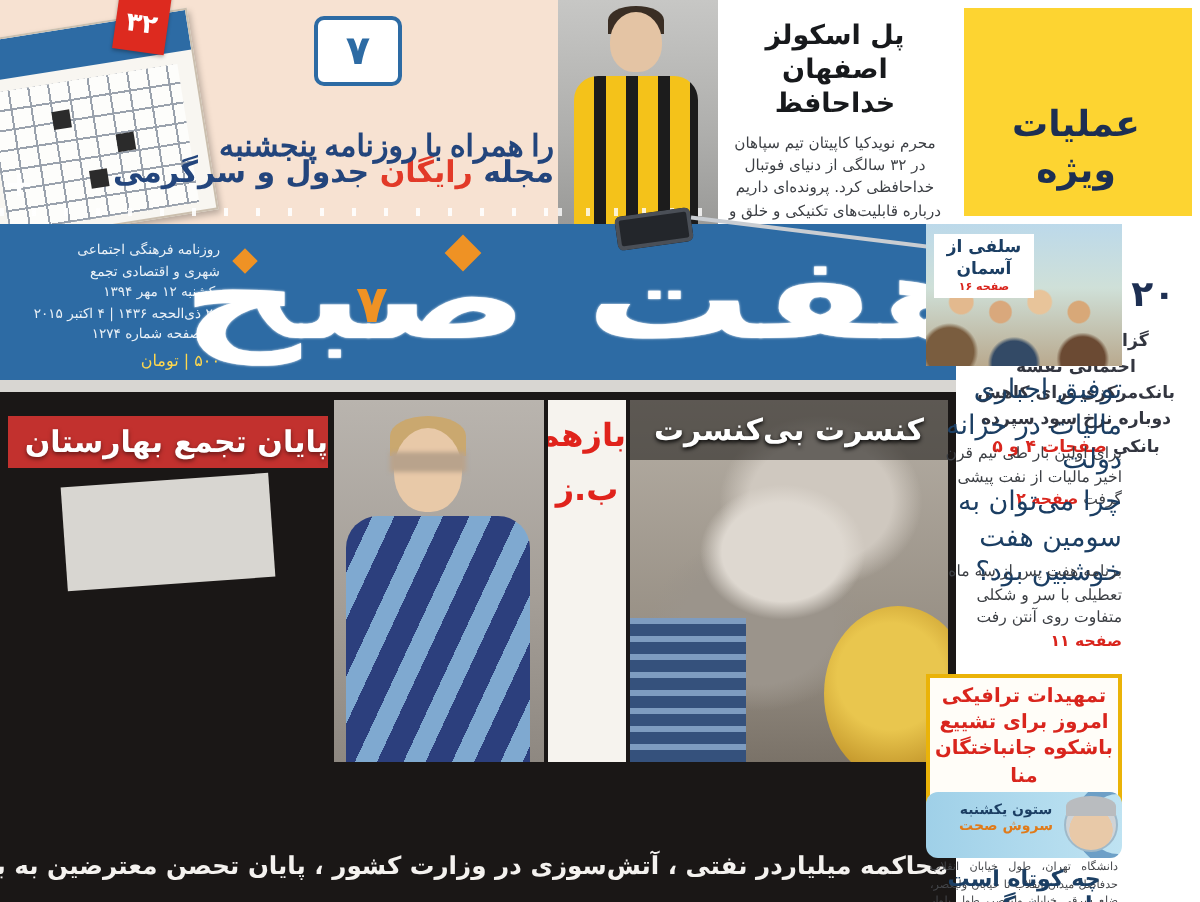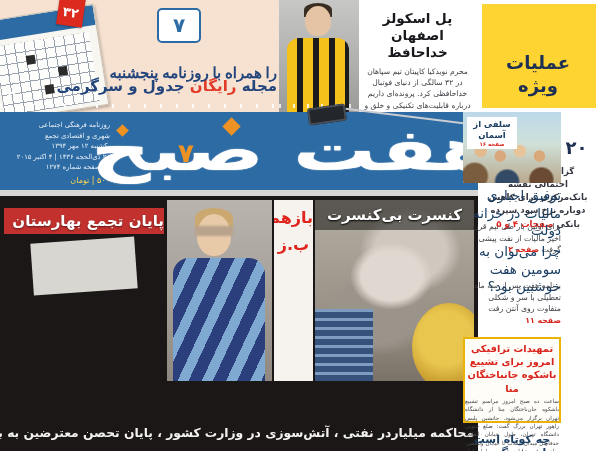--- a/index.html
+++ b/index.html
@@ -251,16 +251,25 @@
   <div class="abs rcol-item small-body svn-body">
     <span>برنامه هفت پس از سه ماه تعطیلی با سر و شکلی متفاوت روی آنتن رفت </span>
     <span class="page-ref">صفحه ۱۱</span>
   </div>
 
   <div class="abs rcol-item traffic-box">
     <div class="t">تمهیدات ترافیکی امروز برای تشییع باشکوه جانباختگان منا</div>
     <div class="b">ساعت ده صبح امروز مراسم تشییع باشکوه جان‌باختگان منا از دانشگاه تهران برگزار می‌شود. جانشین پلیس راهور تهران بزرگ گفت: ضلع جنوبی دانشگاه تهران، طول خیابان انقلاب حدفاصل میدان انقلاب تا خیابان ولیعصر، ضلع شرقی خیابان ولیعصر، طول بلوار کشاورز تا کارگر و طول کارگر حدفاصل کشاورز تا میدان انقلاب از ساعت ۶ صبح تا پایان مراسم محل توقف کلیه وسایل نقلیه ممنوع خواهد بود.</div>
   </div>
 
+  <div class="abs rcol-item sunday">
+    <div class="crescent"></div>
+    <div class="txt">
+      <div class="k">ستون یکشنبه</div>
+      <div class="a">سروش صحت</div>
+    </div>
+    <div class="face"></div>
+    <div class="hair"></div>
+  </div>
 
   <div class="abs rcol-item teaser">چه کوتاه است این زندگی...</div>
 
 </div>
 
 </body></html>

